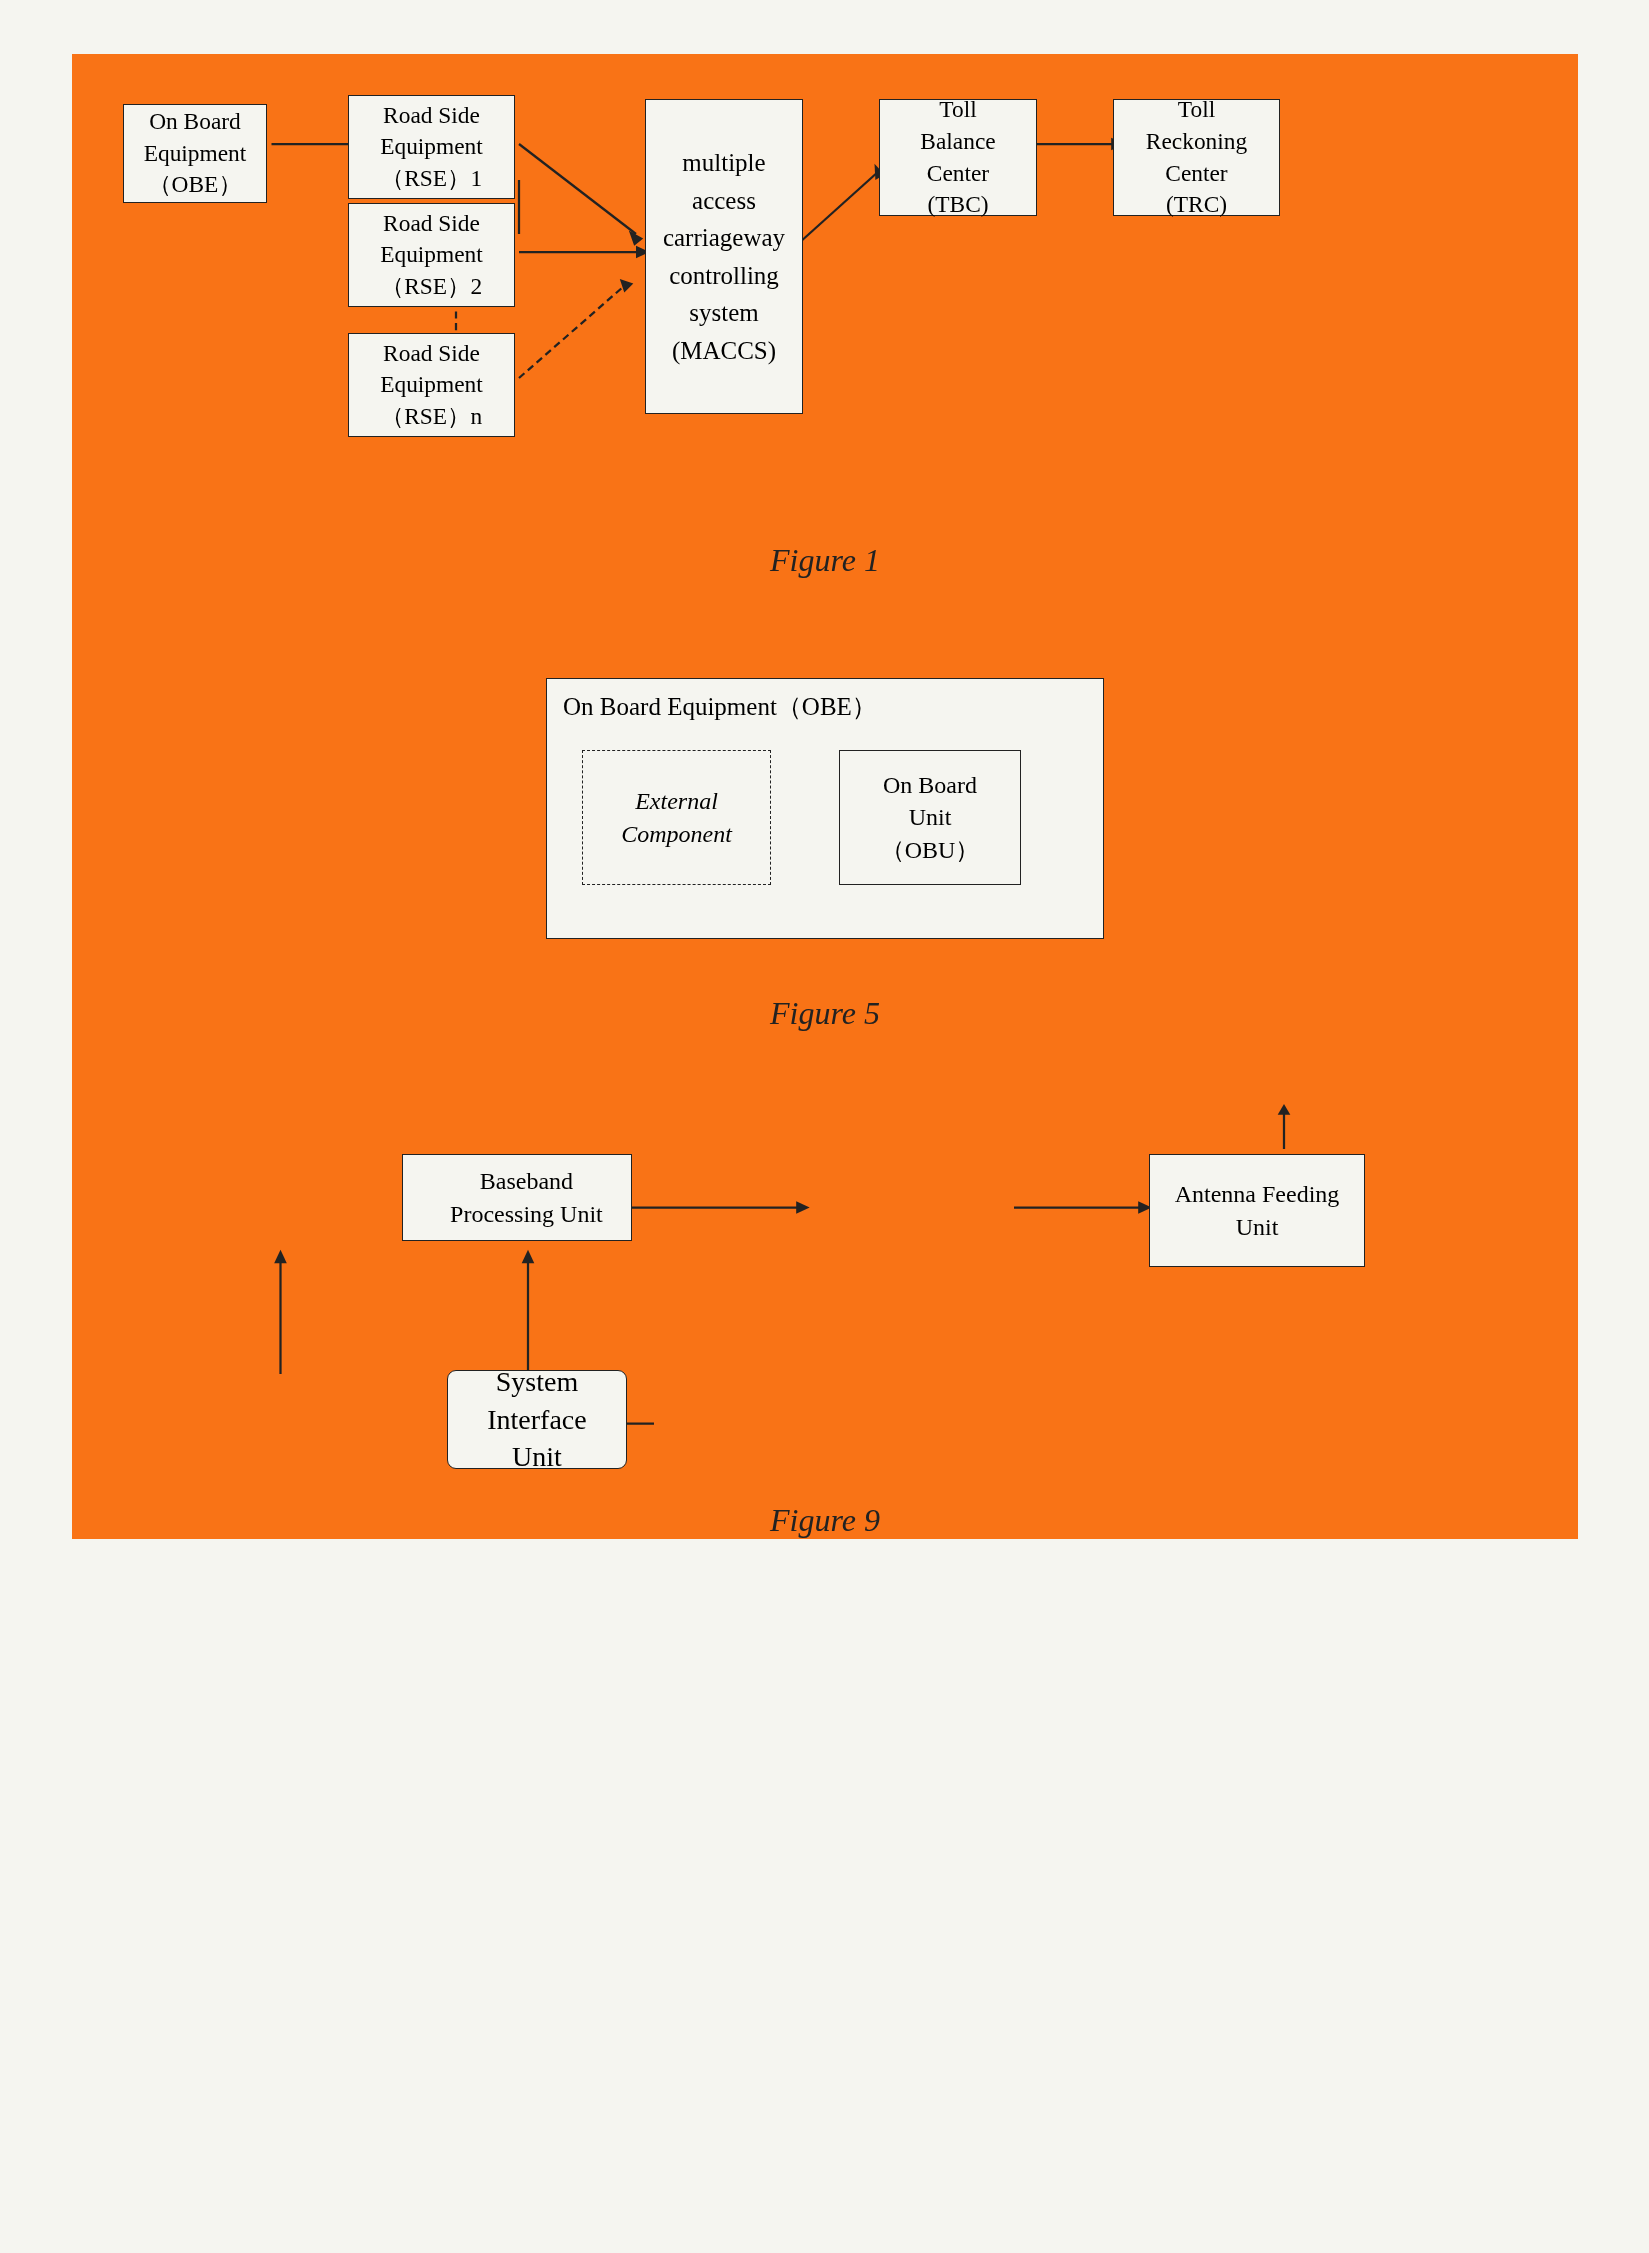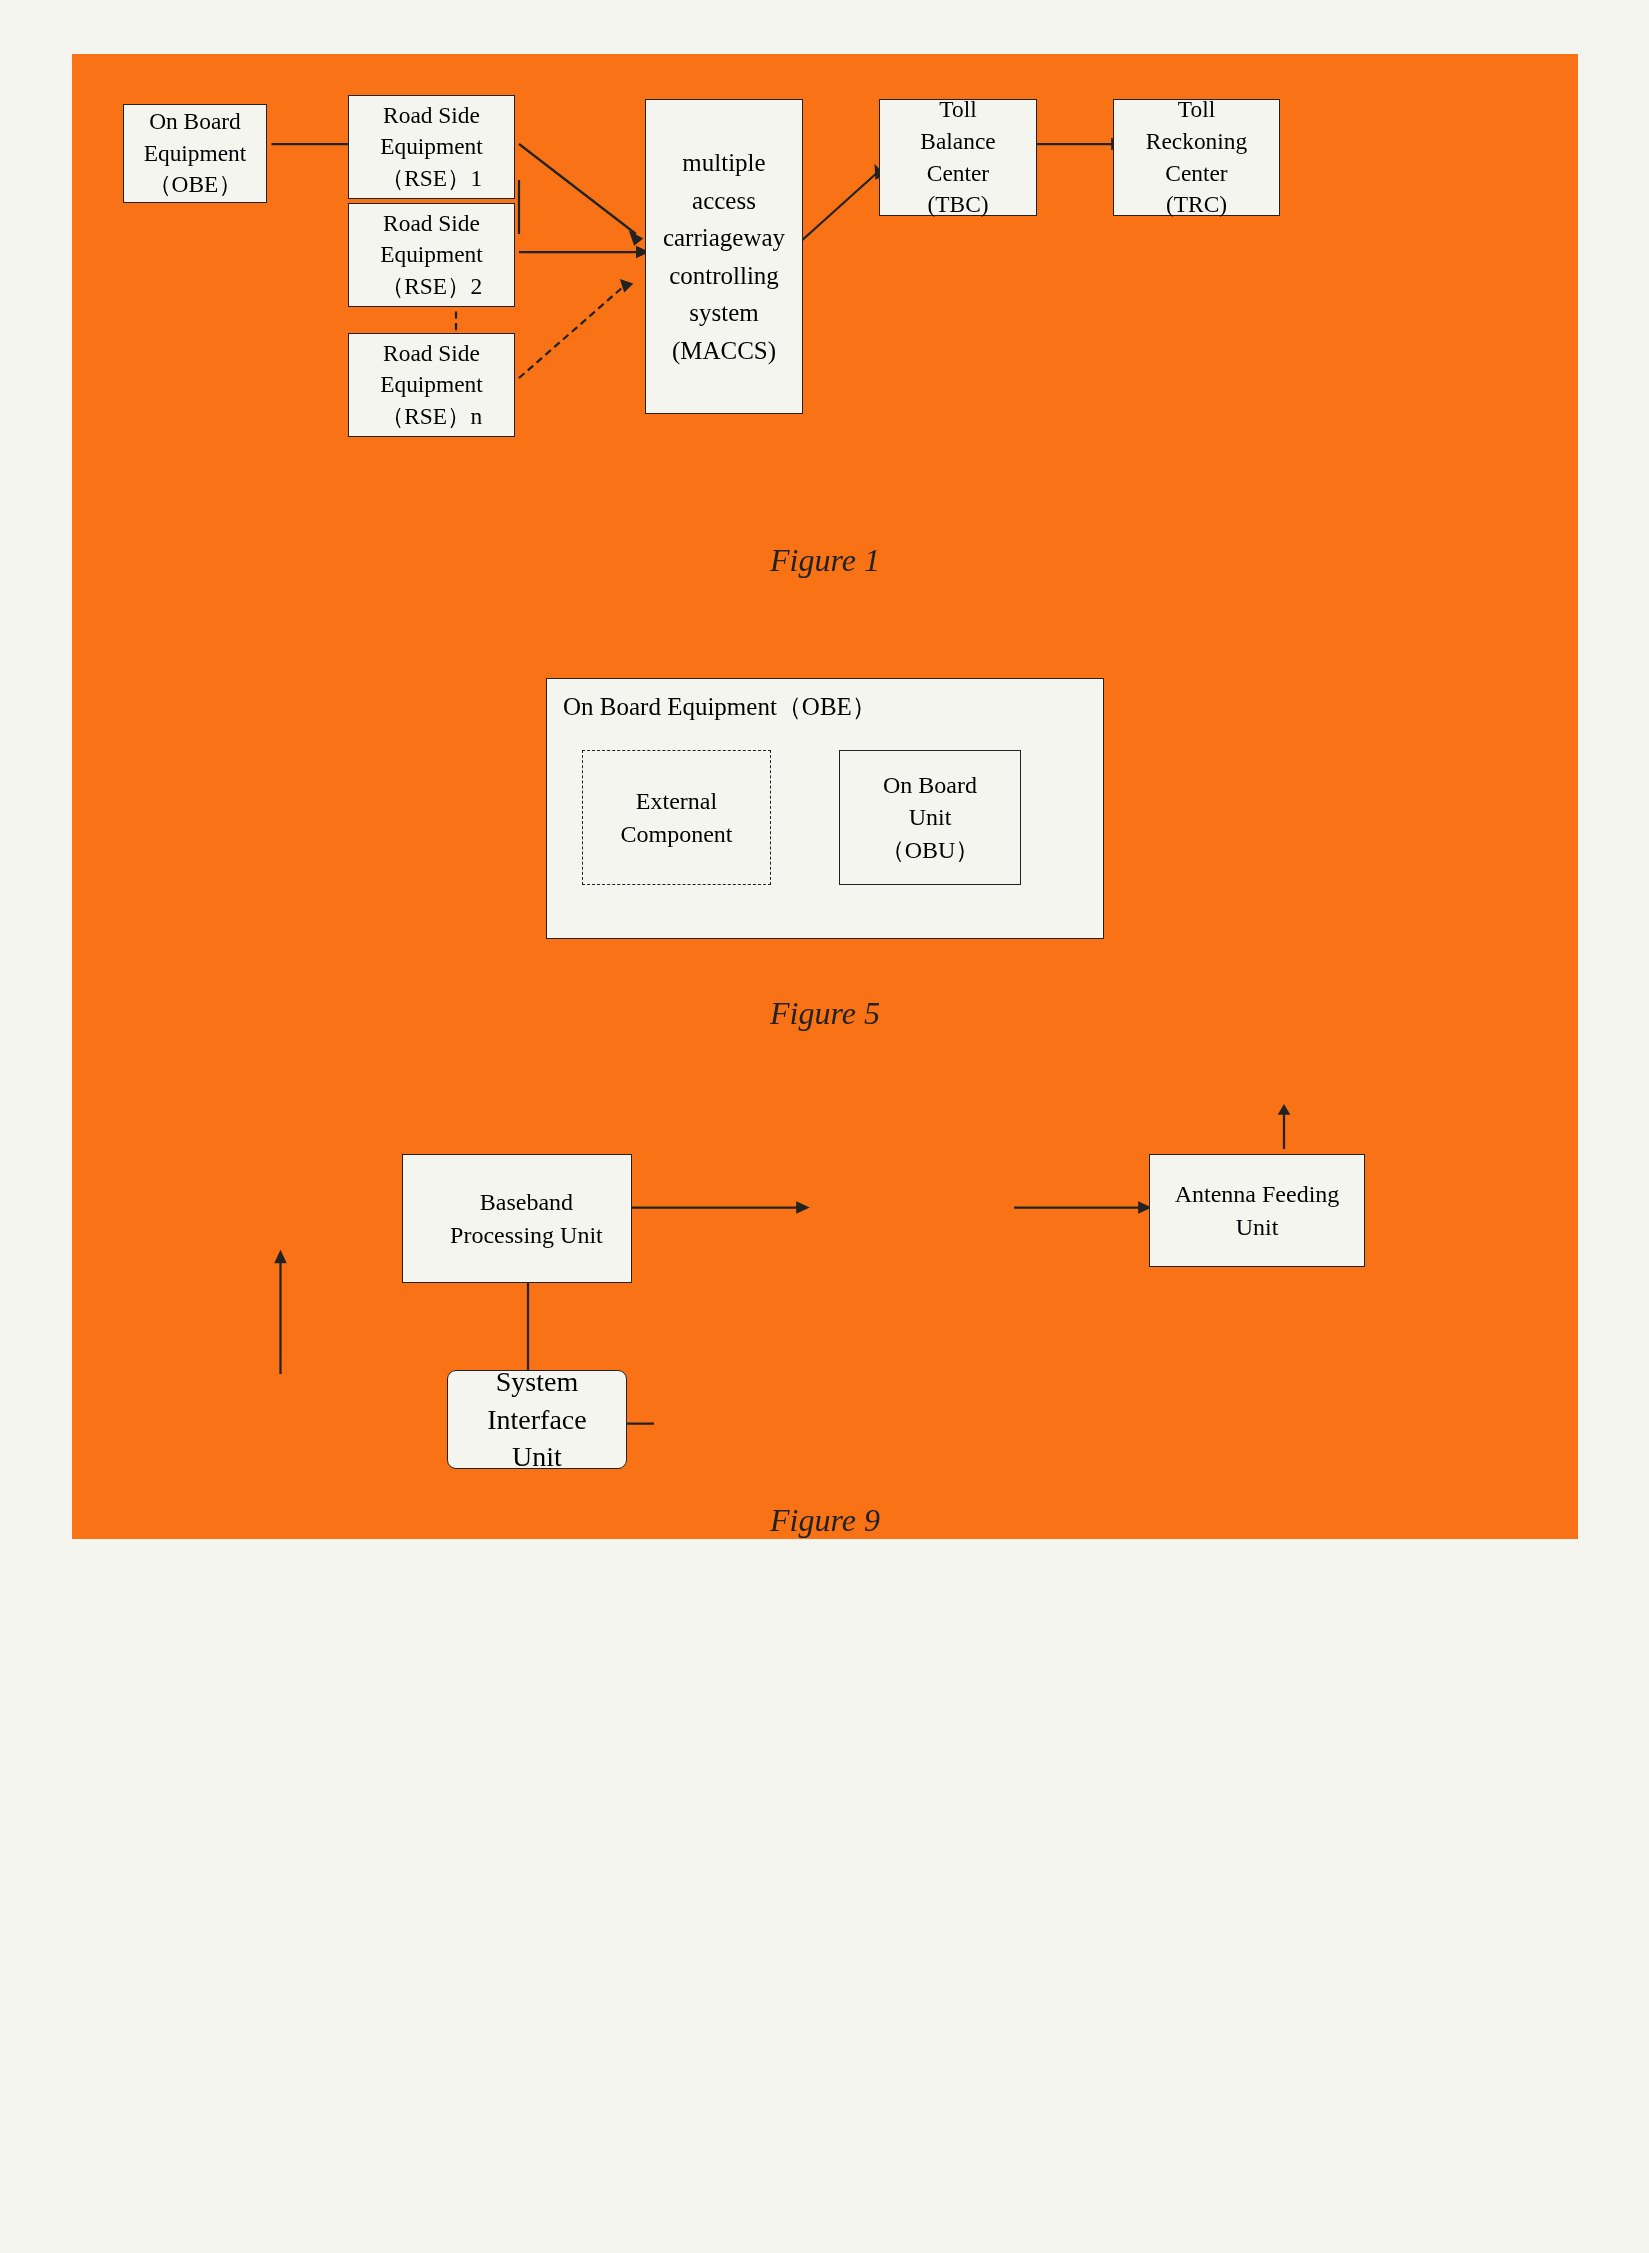--- a/index.html
+++ b/index.html
@@ -37,20 +37,21 @@
       align-items: center;
       justify-content: center;
       text-align: center;
       font-size: 25px;
       line-height: 1.35;
       padding: 7.2px;
     }
 
     .box.dashed {
       border: 1.8px dashed #222;
+      font-style: italic;
     }
 
     
     .fig3-diagram {
       position: relative;
       width: 1350px;
       height: 378px;
       margin: 0 auto;
     }
   </style>
@@ -141,21 +142,21 @@
         <line x1="960" y1="115" x2="1100" y2="115" stroke="#222" stroke-width="2.5"></line>
         <polygon points="1098,108 1113,115 1098,122" fill="#222"></polygon>
 
         <line x1="1260" y1="50" x2="1260" y2="10" stroke="#222" stroke-width="2.5"></line>
         <polygon points="1253,12 1260,0 1267,12" fill="#222"></polygon>
 
         <line x1="560" y1="355" x2="505" y2="355" stroke="#222" stroke-width="2.5"></line>
         <polygon points="507,348 493,355 507,362" fill="#222"></polygon>
       </svg>
 
-      <div class="box" style="left:252px;top:50px;width:230px;height:129px;font-size:24px;padding-left:26px;">Baseband<br>Processing Unit</div>
+      <div class="box" style="left:252px;top:50px;width:230px;height:87px;font-size:24px;padding-left:26px;">Baseband<br>Processing Unit</div>
 
 
       <div class="box" style="left:999px;top:50px;width:216px;height:113px;font-size:24px;">Antenna Feeding<br>Unit</div>
 
 
       <div class="box" style="left:297px;top:266px;width:180px;height:99px;font-size:28px;border-radius:9px;">System Interface<br>Unit</div>
     </div>
     <div class="figure-caption">Figure 9</div>
   </div>
 

